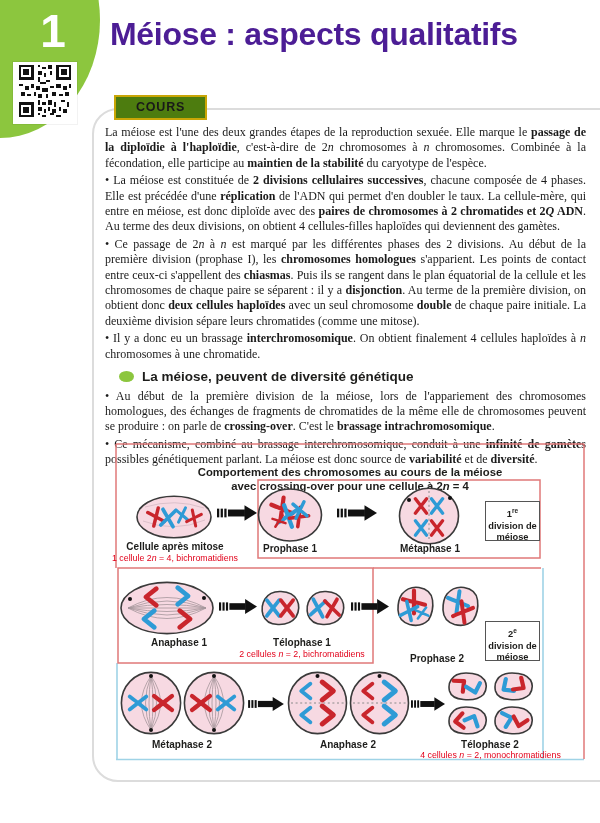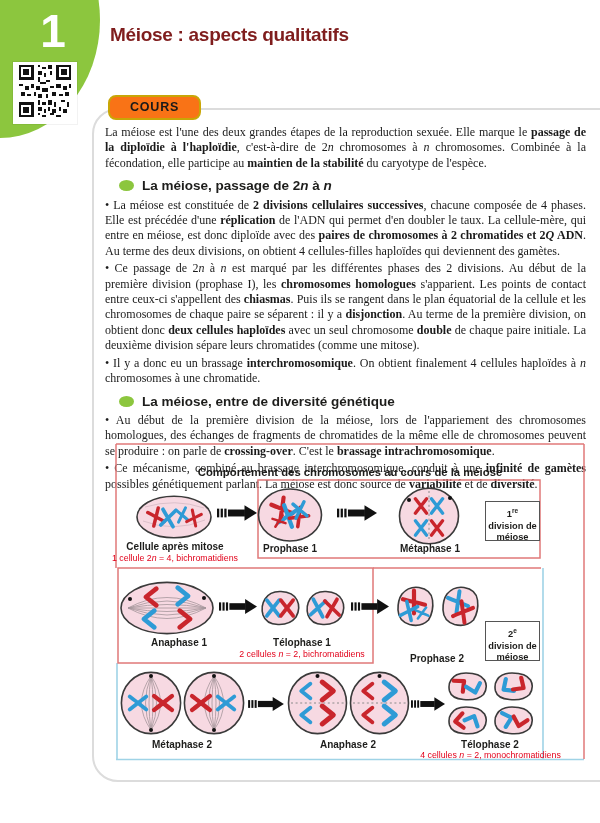--- a/index.html
+++ b/index.html
@@ -5,27 +5,27 @@
   html,body{margin:0;padding:0;background:#fdfdfd;}
   #page{position:relative;width:600px;height:823px;overflow:hidden;background:#ffffff;
         font-family:"Liberation Sans",sans-serif;}
   
   #green-blob{position:absolute;left:-100px;top:-98px;width:200px;height:236px;
               background:#8cc63e;border-radius:50%;}
   #chapter-num{position:absolute;left:27px;top:4px;width:52px;text-align:center;
                font-size:46px;font-weight:bold;color:#fff;}
   #qr{position:absolute;left:13px;top:62px;background:#fff;padding:3px;
       box-shadow:0 0 0 1px rgba(0,0,0,.05);}
-  #page-title{position:absolute;left:110px;top:19px;font-size:19px;line-height:31px;
-              font-weight:bold;color:#7f1d1d;letter-spacing:-0.3px;}
+  #page-title{position:absolute;left:110px;top:19px;font-size:32px;line-height:31px;
+              font-weight:bold;color:#4c1d95;letter-spacing:-0.3px;}
   
   #card{position:absolute;left:92px;top:108px;width:540px;height:674px;background:#fff;
         border:2px solid #dcdcdc;border-radius:26px;box-sizing:border-box;}
-  #badge{position:absolute;left:108px;top:95px;z-index:5;background:#f97316;
-         border:2px solid #c9a606;border-radius:8px;padding:3px 20px 4px 20px;
+  #badge{position:absolute;left:114px;top:95px;z-index:5;background:#4d7c0f;
+         border:2px solid #c9a606;border-radius:0;padding:3px 20px 4px 20px;
          font-size:12.5px;font-weight:bold;color:#191919;letter-spacing:.8px;}
   #course-text{position:absolute;left:105px;top:125px;width:481px;color:#1a1a1a;
                font-family:"Liberation Serif",serif;font-size:12px;line-height:15.4px;
                text-align:justify;}
   #course-text p{margin:0 0 2px 0;}
   .sec-head{font-family:"Liberation Sans",sans-serif;font-size:13.5px;font-weight:bold;
             color:#1d1d1b;margin:7px 0 4px 14px;text-align:left;}
   .sec-bullet{display:inline-block;width:15px;height:11px;border-radius:50%;
               background:#8cc63e;margin-right:8px;vertical-align:-1px;}
   
@@ -129,25 +129,24 @@
   </div>
   <div id="page-title">
     <div>Méiose : aspects qualitatifs</div>
   </div>
 
   <div id="card"></div>
   <div id="badge">COURS</div>
 
   <div id="course-text">
     <p><span>La méiose est l'une des deux grandes étapes de la reproduction sexuée. Elle marque le </span><span style="font-weight: bold;">passage de la diploïdie à l'haploïdie</span><span>, c'est-à-dire de 2</span><span style="font-style: italic;">n</span><span> chromosomes à </span><span style="font-style: italic;">n</span><span> chromosomes. Combinée à la fécondation, elle participe au </span><span style="font-weight: bold;">maintien de la stabilité</span><span> du caryotype de l'espèce.</span></p>
-    <div class="sec-head"><span class="sec-bullet"></span><span><span>La méiose, passage de 2</span><span style="font-style: italic;">n</span><span> à </span><span style="font-style: italic;">n</span></span></div>
     <p><span>• La méiose est constituée de </span><span style="font-weight: bold;">2 divisions cellulaires successives</span><span>, chacune composée de 4 phases. Elle est précédée d'une </span><span style="font-weight: bold;">réplication</span><span> de l'ADN qui permet d'en doubler le taux. La cellule-mère, qui entre en méiose, est donc diploïde avec des </span><span style="font-weight: bold;">paires de chromosomes à 2 chromatides et 2</span><span style="font-weight: bold; font-style: italic;">Q</span><span style="font-weight: bold;"> ADN</span><span>. Au terme des deux divisions, on obtient 4 cellules-filles haploïdes qui deviennent des gamètes.</span></p>
     <p><span>• Ce passage de 2</span><span style="font-style: italic;">n</span><span> à </span><span style="font-style: italic;">n</span><span> est marqué par les différentes phases des 2 divisions. Au début de la première division (prophase I), les </span><span style="font-weight: bold;">chromosomes homologues</span><span> s'apparient. Les points de contact entre ceux-ci s'appellent des </span><span style="font-weight: bold;">chiasmas</span><span>. Puis ils se rangent dans le plan équatorial de la cellule et les chromosomes de chaque paire se séparent : il y a </span><span style="font-weight: bold;">disjonction</span><span>. Au terme de la première division, on obtient donc </span><span style="font-weight: bold;">deux cellules haploïdes</span><span> avec un seul chromosome </span><span style="font-weight: bold;">double</span><span> de chaque paire initiale. La deuxième division sépare leurs chromatides (comme une mitose).</span></p>
     <p><span>• Il y a donc eu un brassage </span><span style="font-weight: bold;">interchromosomique</span><span>. On obtient finalement 4 cellules haploïdes à </span><span style="font-style: italic;">n</span><span> chromosomes à une chromatide.</span></p>
-    <div class="sec-head"><span class="sec-bullet"></span><span><span>La méiose, entre de diversité génétique</span></span></div>
+    <div class="sec-head"><span class="sec-bullet"></span><span><span>La méiose, peuvent de diversité génétique</span></span></div>
     <p><span>• Au début de la première division de la méiose, lors de l'appariement des chromosomes homologues, des échanges de fragments de chromatides de la même elle de chromosomes peuvent se produire : on parle de </span><span style="font-weight: bold;">crossing-over</span><span>. C'est le </span><span style="font-weight: bold;">brassage intrachromosomique</span><span>.</span></p>
     <p><span>• Ce mécanisme, combiné au brassage interchromosomique, conduit à une </span><span style="font-weight: bold;">infinité de gamètes</span><span> possibles génétiquement parlant. La méiose est donc source de </span><span style="font-weight: bold;">variabilité</span><span> et de </span><span style="font-weight: bold;">diversité</span><span>.</span></p>
   </div>
 
   <div id="figure">
 
     <svg id="group-lines" width="470" height="318">
       <g stroke="#9fd3e6" stroke-width="1.6" fill="none">
         <path d="M428 125 V316.5"></path>
           <path d="M2 220 V316.5"></path>
@@ -158,20 +157,21 @@
           <path d="M1 1 V125"></path>
           <path d="M469 1 V316"></path>
         <rect x="143" y="37" width="282" height="78"></rect>
         <rect x="3" y="125" width="255" height="95"></rect>
         <path d="M258 125 H426"></path>
       </g>
     </svg>
 
     <div id="fig-title">
       <div>Comportement des chromosomes au cours de la méiose</div>
+      <div><span>avec crossing-over pour une cellule à 2</span><span style="font-style: italic;">n</span><span> = 4</span></div>
     </div>
 
     <svg class="cell" style="left:20px;top:52px" width="78" height="44" viewBox="0 0 78 44">
       <ellipse cx="39" cy="22" rx="37" ry="20.8" class="cyt"></ellipse>
       <path class="inner" d="M10 12 Q40 3 69 13 M8 26 Q39 38 70 25"></path>
       <use href="#cx" class="chR" transform="translate(21 22) rotate(-24) scale(.82)"></use>
       <use href="#cx" class="chB" transform="translate(33 23) rotate(8) scale(.88)"></use>
       <use href="#cx" class="chB" transform="translate(47 20) rotate(-12) scale(.7)"></use>
       <use href="#cx" class="chR" transform="translate(59 23) rotate(26) scale(.72)"></use>
     </svg>

